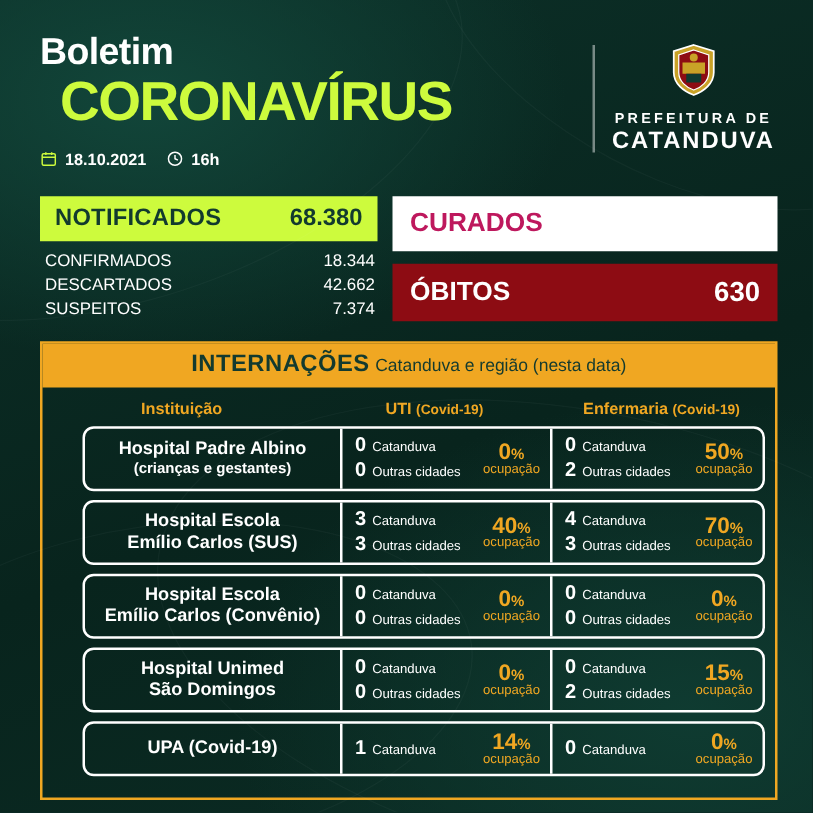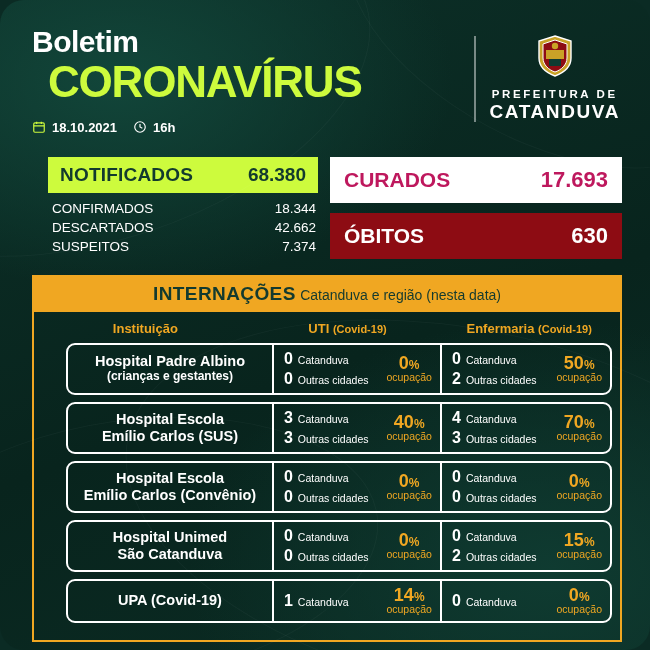--- a/index.html
+++ b/index.html
@@ -10,21 +10,20 @@
     overflow: hidden;
   }
   #page {
     position: relative;
     width: 650px; height: 650px;
     background:
       radial-gradient(ellipse 480px 300px at 18% 12%, #12463a 0%, rgba(18,70,58,0) 70%),
       radial-gradient(ellipse 520px 360px at 85% 88%, #0f3b31 0%, rgba(15,59,49,0) 70%),
       linear-gradient(160deg, #0c3028 0%, #08241d 55%, #0b2c24 100%);
     overflow: hidden;
-    border-radius: 24px;
   }
   .bgline {
     position: absolute;
     border: 1px solid rgba(255,255,255,0.035);
     border-radius: 50%;
   }
   .bg1 { width: 560px; height: 300px; left: -180px; top: -60px; transform: rotate(-18deg); }
   .bg2 { width: 700px; height: 360px; left: 120px; top: 330px; transform: rotate(12deg); }
   .bg3 { width: 420px; height: 220px; left: 330px; top: -80px; transform: rotate(28deg); }
   .bg4 { width: 500px; height: 260px; left: -120px; top: 420px; transform: rotate(-8deg); }
@@ -92,21 +91,21 @@
     font-size: 19px;
     letter-spacing: 1.6px;
     font-weight: bold;
     margin-top: 1px;
   }
 
   
   .stats {
     display: flex;
     gap: 12px;
-    margin: 22px 28px 0 48px;
+    margin: 22px 28px 0 32px;
   }
   .stats-left { width: 270px; }
   .stats-right { flex: 1; }
 
   .band {
     display: flex;
     align-items: center;
     justify-content: space-between;
     padding: 7px 12px;
   }
@@ -293,21 +292,20 @@
         <div class="sub-row">
           <span>SUSPEITOS</span>
           <span class="v">7.374</span>
         </div>
       </div>
     </div>
 
     <div class="stats-right">
       <div class="band curados">
         <span class="band-label">CURADOS</span>
-        <span class="band-value">17.693</span>
       </div>
       <div class="band obitos">
         <span class="band-label">ÓBITOS</span>
         <span class="band-value">630</span>
       </div>
     </div>
   </div>
 
   <div class="internacoes">
     <div class="int-head">
@@ -442,21 +440,21 @@
           <div class="occ">
             <div class="pct"><span>0</span><span class="sym">%</span></div>
             <div class="ol">ocupação</div>
           </div>
         </div>
       </div>
 
       <div class="row">
         <div class="cell-inst">
           <span class="n1">Hospital Unimed</span>
-          <span class="n1">São Catanduva</span>
+          <span class="n1">São Domingos</span>
         </div>
         <div class="cell-data mid">
           <div class="counts">
             <div class="count-line">
               <span class="num">0</span>
               <span class="lbl">Catanduva</span>
             </div>
             <div class="count-line">
               <span class="num">0</span>
               <span class="lbl">Outras cidades</span>

